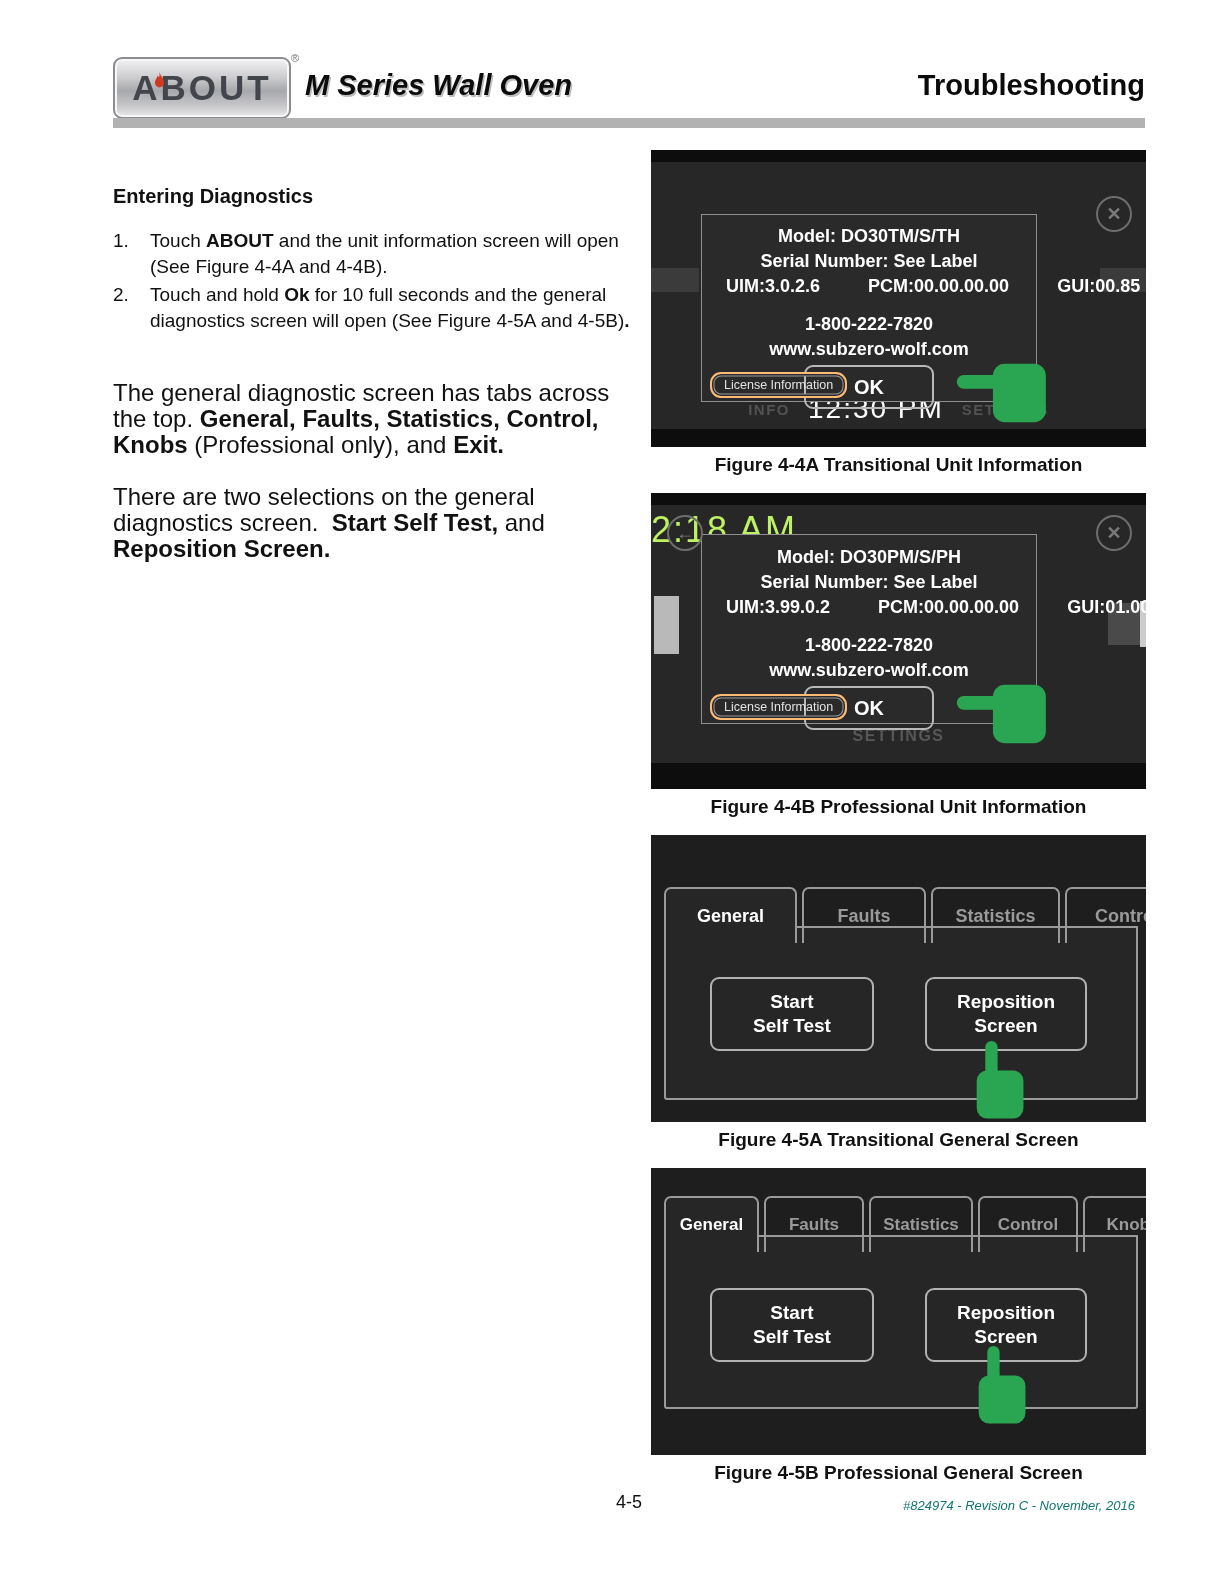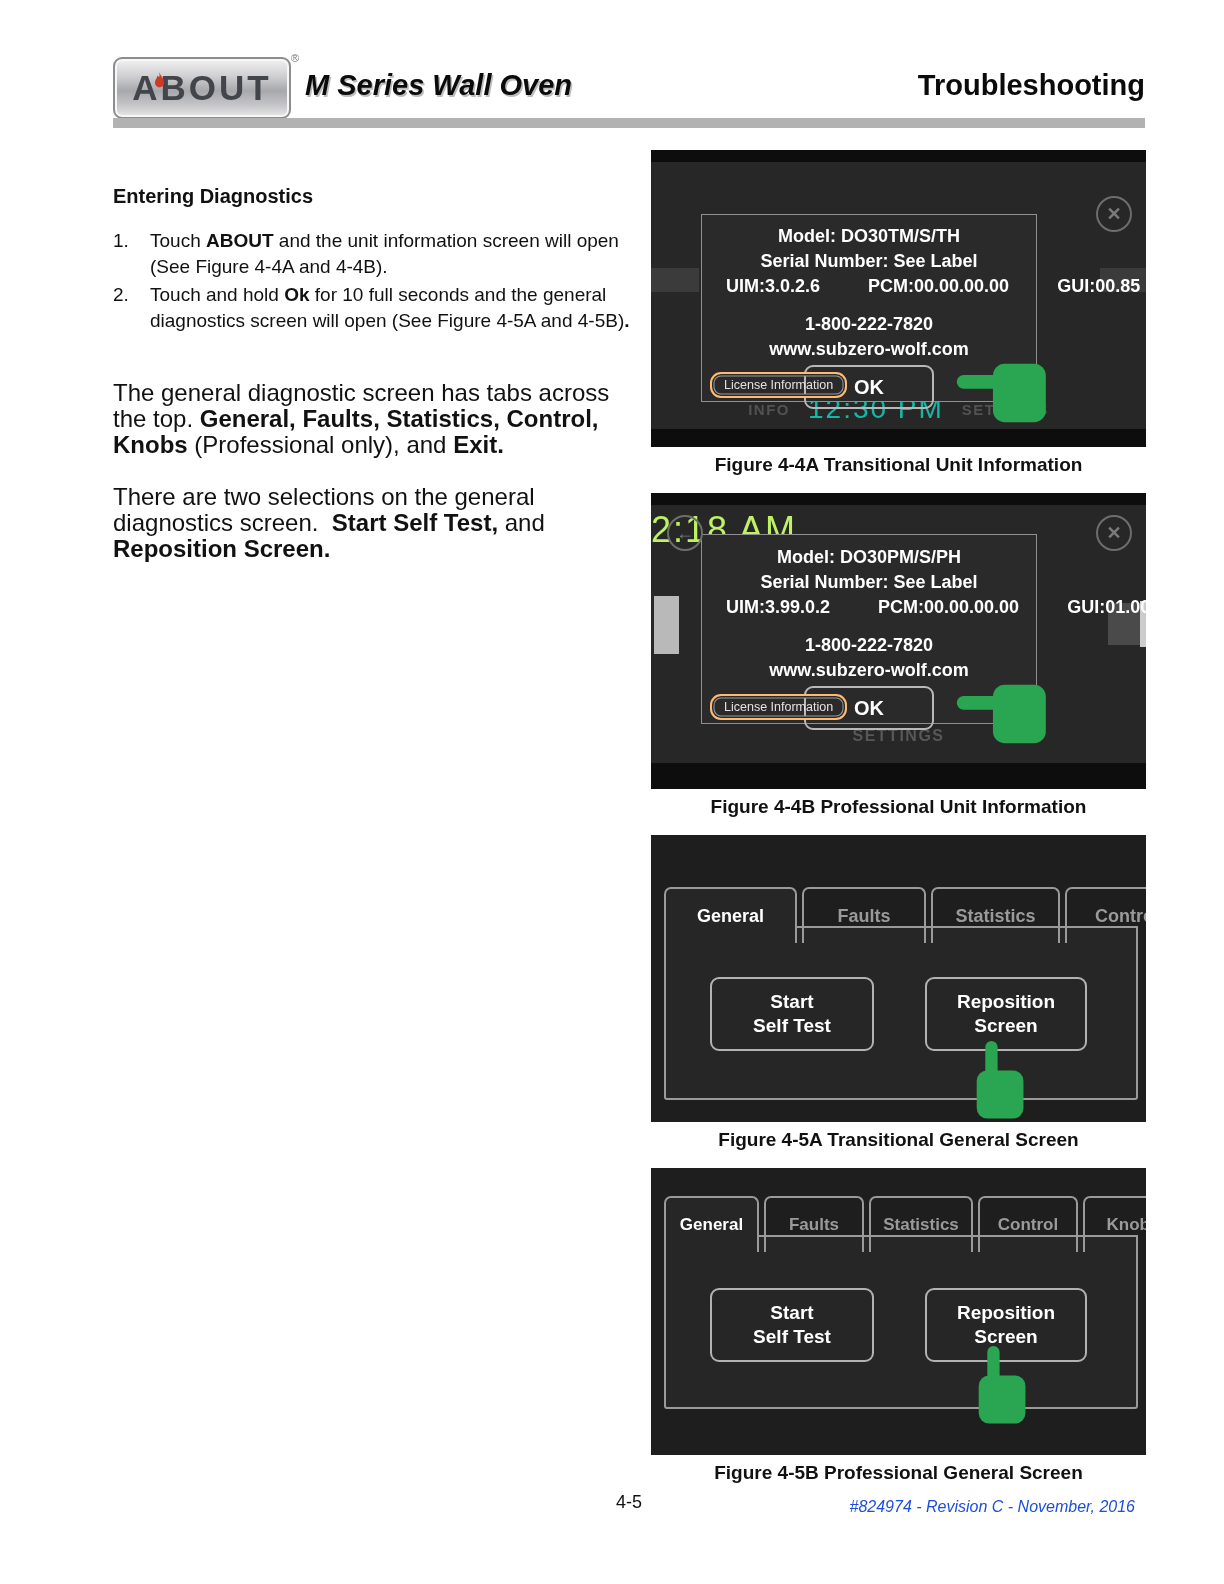--- a/index.html
+++ b/index.html
@@ -53,21 +53,21 @@
   .license-btn{position:absolute;left:8px;bottom:3px;padding:4px 12px;border:2px solid #fdba74;
                border-radius:11px;box-shadow:inset 0 0 0 1.5px #2a2a2a, inset 0 0 0 2.5px #9a9a9a;
                color:#e2e2e2;font-size:12.5px;font-weight:normal;}
   .hand-left{position:absolute;left:254px;top:-4px;width:92px;height:64px;color:var(--accent-green,#2aa652);z-index:5;}
   .side-strip{position:absolute;height:24px;background:#3b3b3b;z-index:1;}
 
   
   .status-row{position:absolute;left:0;right:0;bottom:22px;display:flex;align-items:center;
               justify-content:center;gap:18px;color:#565656;z-index:1;}
   .status-small{font-size:15px;letter-spacing:1.5px;font-weight:bold;color:#525252;}
-  .status-time{font-size:28px;letter-spacing:2px;color:#14b8a6;}
+  .status-time{font-size:28px;letter-spacing:2px;color:#ffffff;}
   .clock-ghost{position:absolute;top:16px;left:0;right:0;text-align:left;font-size:36px;
                letter-spacing:2px;color:#bef264;z-index:1;}
   .settings-ghost{position:absolute;bottom:44px;left:0;right:0;text-align:center;font-size:16px;
                   letter-spacing:1.5px;color:#575757;font-weight:bold;z-index:1;}
 
   
   .left-tab{position:absolute;left:3px;top:103px;width:25px;height:58px;background:#b9b9b9;z-index:3;}
   .right-tab{position:absolute;right:0;top:110px;width:38px;height:42px;background:#4a4a4a;z-index:1;}
   .right-sliver{position:absolute;right:0;top:108px;width:6px;height:46px;background:#cccccc;z-index:2;}
 
@@ -80,21 +80,21 @@
   .tab.active{color:#ffffff;background:#262626;z-index:3;}
   .gen-panel{position:absolute;left:13px;right:8px;border:2px solid #9a9a9a;background:#262626;
              z-index:1;border-radius:0 0 3px 3px;}
   .gen-btn{position:absolute;border:2px solid #b2b2b2;border-radius:9px;color:#fff;font-weight:bold;
            font-size:19px;line-height:24px;display:flex;align-items:center;justify-content:center;
            text-align:center;z-index:2;background:transparent;}
   .hand-up{position:absolute;width:60px;height:80px;color:var(--accent-green,#2aa652);z-index:6;}
 
   
   .page-num{position:absolute;left:113px;top:1492px;width:1032px;text-align:center;font-size:18px;}
-  .revision{position:absolute;right:89px;top:1498px;font-size:16px;font-style:italic;color:#1d4ed8;}
+  .revision{position:absolute;right:89px;top:1498px;font-size:13px;font-style:italic;color:#0f766e;}
 </style>
 </head>
 <body>
 
 <div class="page">
 
   <div class="logo">
     <span class="logo-text">ABOUT</span>
     <svg class="logo-flame" viewBox="0 0 20 28">
       <path d="M10 0 C11.5 7 17 9 17 17 A7 7 0 0 1 3 17 C3 11.5 6.5 10 6.5 5.5 C8.5 8 10.5 9 10 4 Z" fill="#cf3a23"></path>

